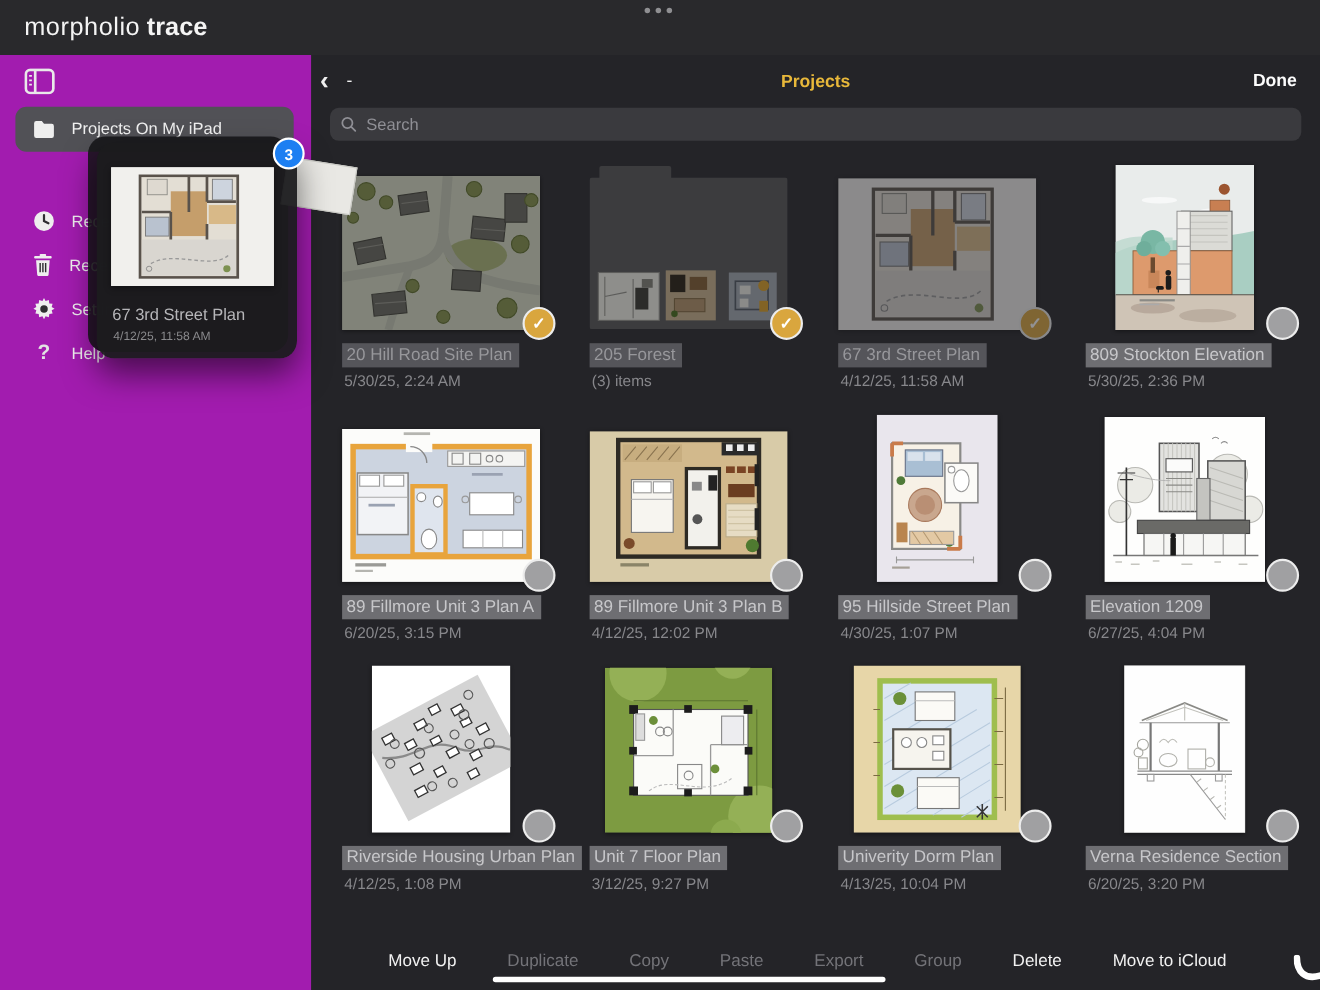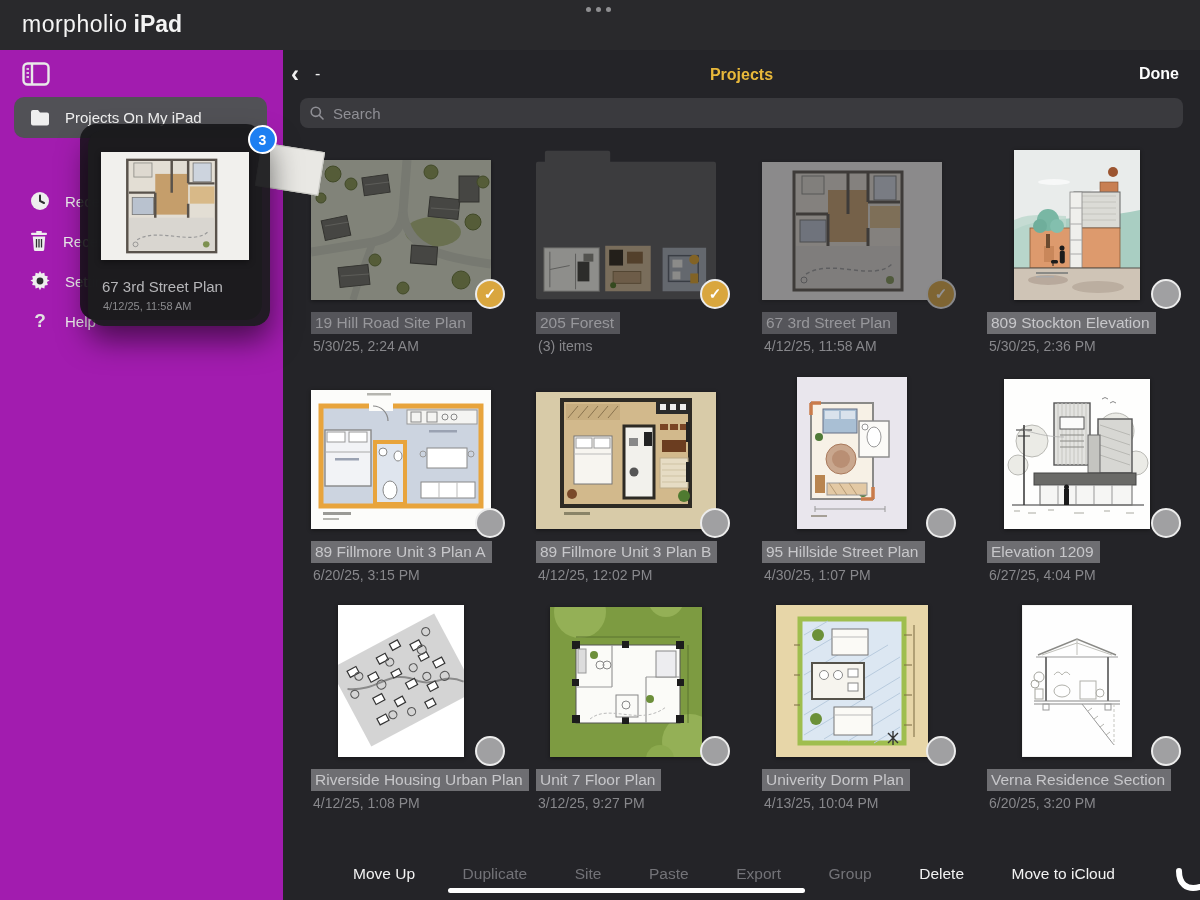--- a/index.html
+++ b/index.html
@@ -93,21 +93,21 @@
       <rect x="112" y="14" width="22" height="24" fill="#cdd4de" stroke="#777" stroke-width="1"></rect>
       <rect x="40" y="14" width="22" height="18" fill="#ded9d0" stroke="#8a8a84" stroke-width="1"></rect>
       <path d="M44,112 C70,96 112,120 130,102" stroke="#999" stroke-width="1.5" stroke-dasharray="4 3" fill="none"></path>
       <circle cx="128" cy="118" r="4" fill="#7d9150"></circle>
       <circle cx="42" cy="118" r="3" fill="none" stroke="#888"></circle>
     </symbol>
   </svg>
 
   <div id="topbar">
     <div id="logo">
-      <span class="thin">morpholio</span><span class="bold">iPad</span>
+      <span class="thin">morpholio</span><span class="bold">trace</span>
     </div>
     <div id="mt-dots">
         <i></i>
         <i></i>
         <i></i>
       </div>
   </div>
 
   <div id="sidebar">
     <div class="side-toggle">
@@ -203,21 +203,21 @@
             <circle cx="162" cy="62" r="8"></circle>
               <circle cx="64" cy="100" r="6"></circle>
               <circle cx="150" cy="120" r="9"></circle>
             <circle cx="92" cy="128" r="6"></circle>
               <circle cx="10" cy="38" r="5"></circle>
               <circle cx="172" cy="22" r="6"></circle>
           </g>
         </svg>
         <div class="sel-circle"></div>
       </div>
-      <div class="label">19 Hill Road Site Plan</div>
+      <div class="label">20 Hill Road Site Plan</div>
       <div class="date">5/30/25, 2:24 AM</div>
     </div>
 
     <div class="tile state-selected-dim" style="left:253px;top:98px">
       <div class="thumb-zone">
         <svg class="art noshadow" width="182" height="150" viewBox="0 0 182 150">
           <rect x="9" y="0" width="66" height="13" rx="2" fill="#646468"></rect>
           <rect x="0" y="11" width="182" height="139" rx="2" fill="#646468"></rect>
           <rect x="8" y="98" width="56" height="44" fill="#ecece8" stroke="#9a9a96"></rect>
           <path d="M14,102 L14,138 M14,120 L34,116 M40,104 L40,140" stroke="#9a9a96" stroke-width="1" fill="none"></path>
@@ -565,21 +565,21 @@
         </svg>
         <div class="sel-circle"></div>
       </div>
       <div class="label">Verna Residence Section</div>
       <div class="date">6/20/25, 3:20 PM</div>
     </div>
 
     <div id="toolbar">
       <span>Move Up</span>
       <span class="disabled">Duplicate</span>
-      <span class="disabled">Site</span>
+      <span class="disabled">Copy</span>
       <span class="disabled">Paste</span>
       <span class="disabled">Export</span>
       <span class="disabled">Group</span>
       <span>Delete</span>
       <span>Move to iCloud</span>
     </div>
     <div class="home-indicator"></div>
     <svg class="pen-swoosh" width="26" height="28" viewBox="0 0 26 28">
       <path d="M3,3 C3,15 10,23 24,19" stroke="#fff" stroke-width="6" fill="none" stroke-linecap="round"></path>
     </svg>

